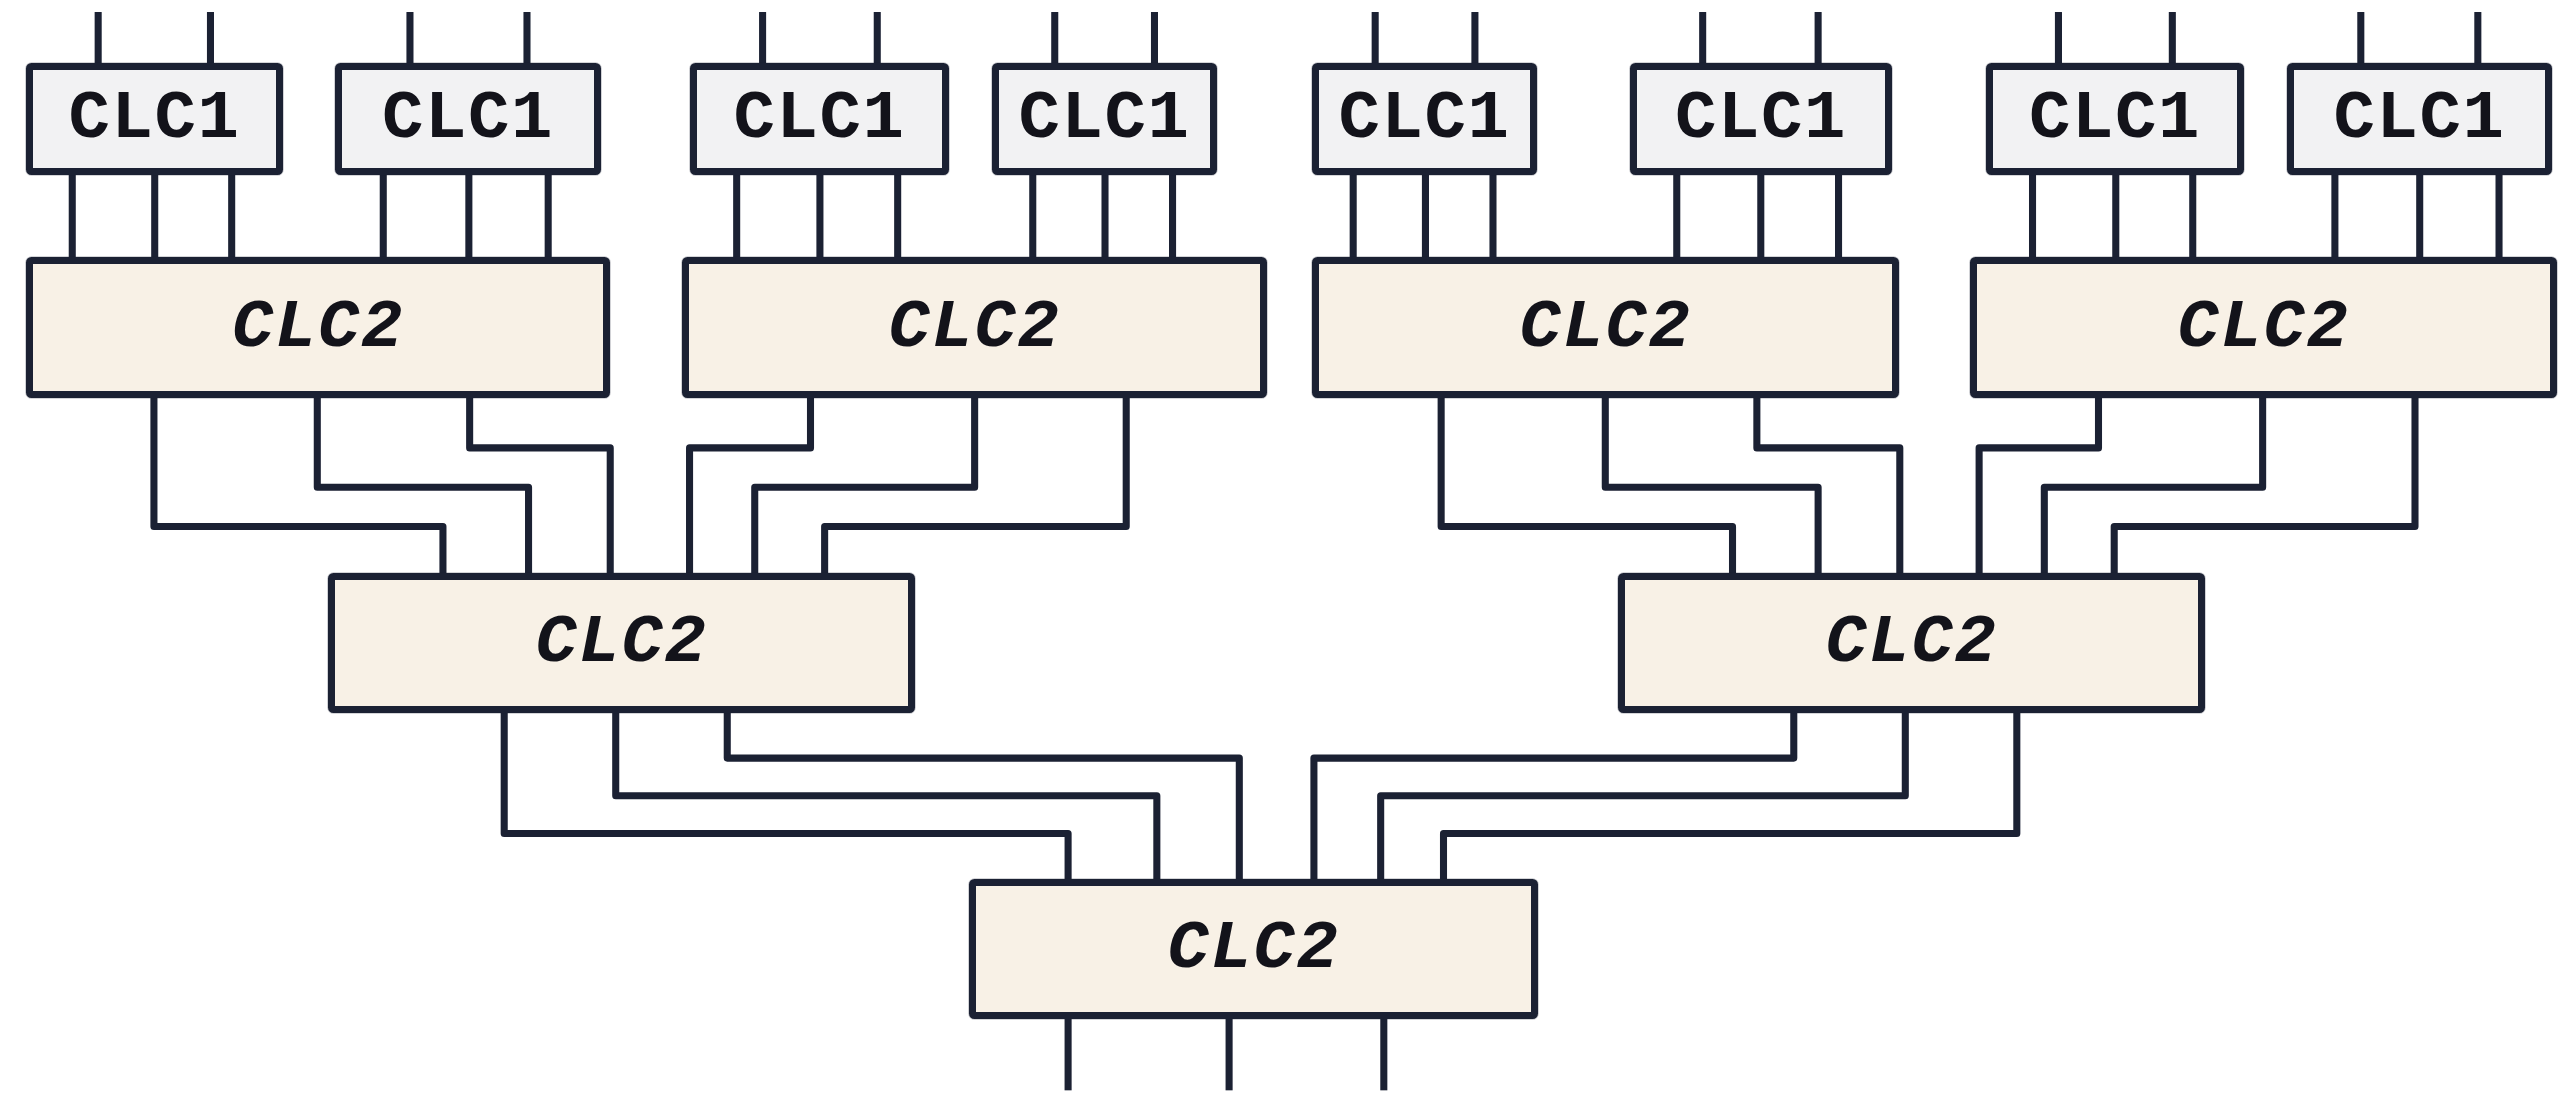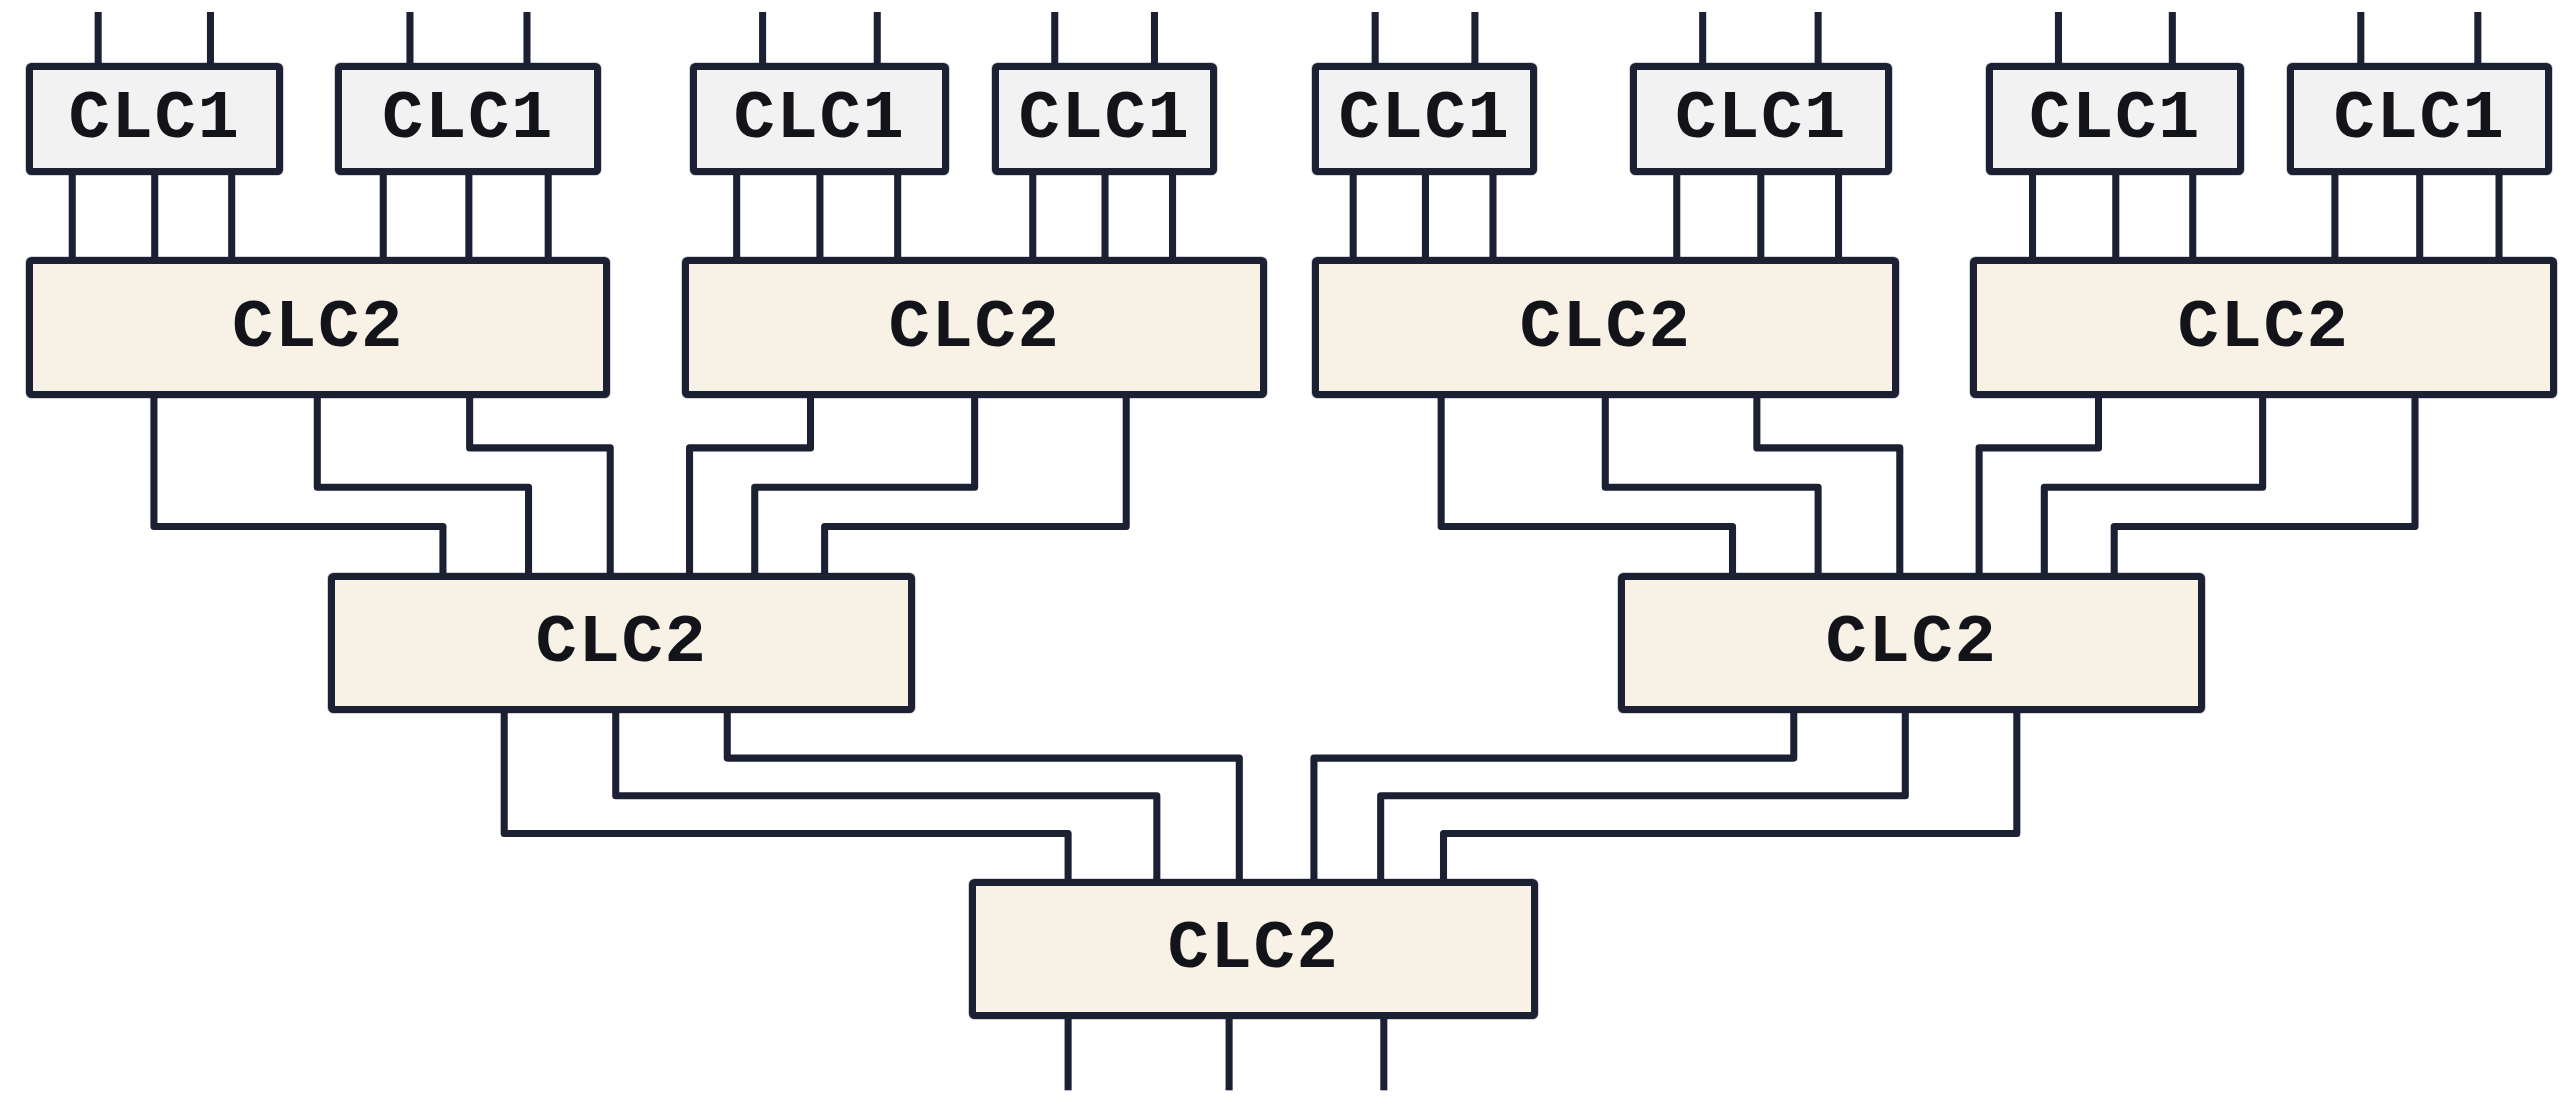--- a/index.html
+++ b/index.html
@@ -25,21 +25,21 @@
     display:flex;align-items:center;justify-content:center;
     border:7.9px solid var(--line);
     border-radius:5.5px;
     color:var(--text);
     font-weight:700;
     font-size:69px;
     letter-spacing:1.6px;
     box-shadow:0 0 0 0.8px rgba(27,33,51,.25);
   }
   .clc1{background:var(--clc1-fill);}
-  .clc2{background:var(--clc2-fill);}
+  .clc2{background:var(--clc2-fill);font-style:italic;}
 </style>
 </head>
 <body>
 
 <div class="canvas">
 
   <svg class="wires" width="2576" height="1100" viewBox="0 0 3280 1400" aria-hidden="true">
 
     <g>
       <path d="M125 15V85"></path>

